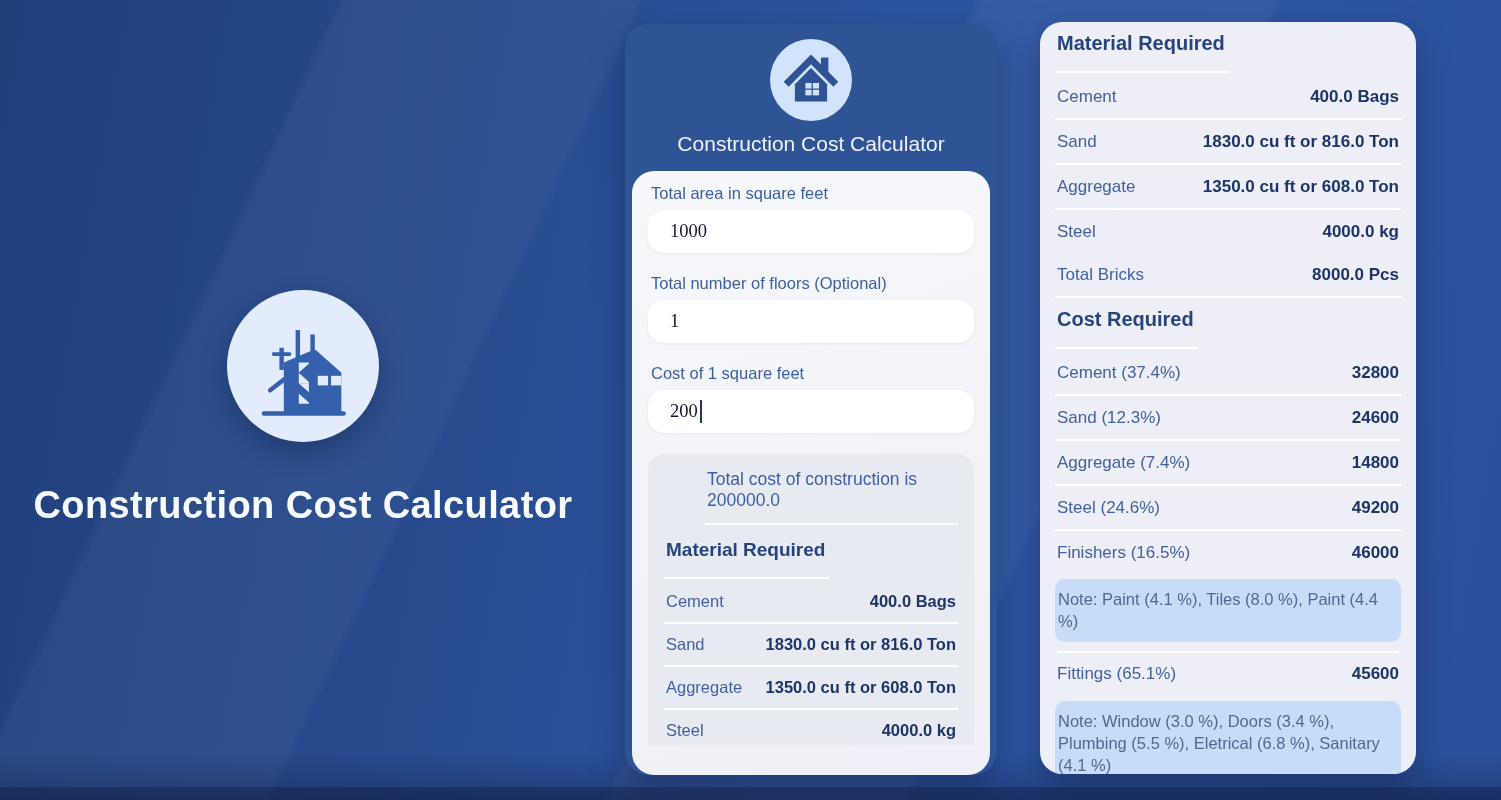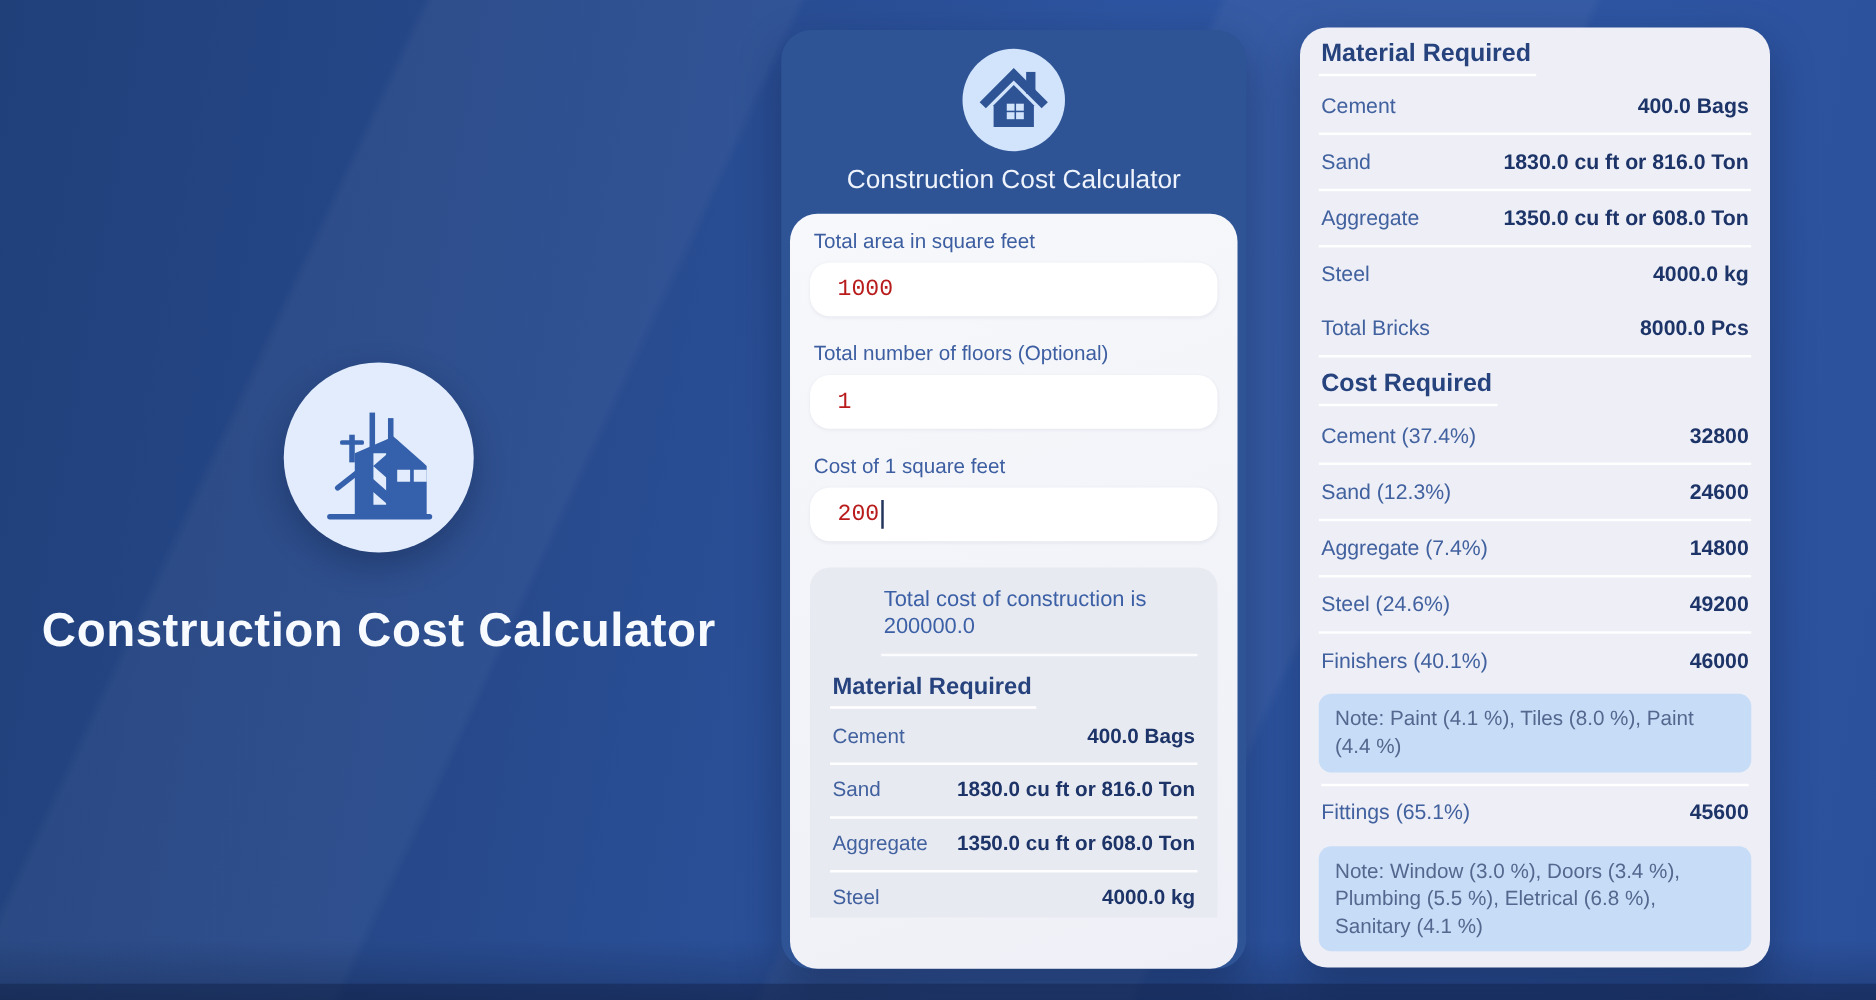--- a/index.html
+++ b/index.html
@@ -27,53 +27,53 @@
     background:#2e5496; border-radius:24px; box-shadow:0 14px 34px rgba(8,20,50,0.35); }
   .phone-logo { width:82px; height:82px; border-radius:50%; background:#d2e4fb;
     margin:15px auto 0; display:flex; align-items:center; justify-content:center; }
   .phone-title { text-align:center; color:#eef3fc; font-size:21px; font-weight:500; margin-top:11px; }
   .phone-form { position:absolute; left:7px; right:7px; top:147px; bottom:0;
     background:linear-gradient(160deg,#f7f8fb,#eff0f7); border-radius:22px;
     padding:13px 16px 0; overflow:hidden; }
   .field-label { color:#3d5fa2; font-size:16.5px; padding-left:3px; }
   .field-input { margin-top:7px; margin-bottom:21px; height:43px; background:#ffffff;
     border:none; outline:none; width:100%; border-radius:16px; padding:0 22px;
-    font-family:Liberation Mono, monospace; font-size:18.5px; color:#b91c1c; font-weight:500;
+    font-family:Liberation Serif, serif; font-size:18.5px; color:#0f172a; font-weight:500;
     box-shadow:0 1px 3px rgba(30,50,100,0.07); display:flex; align-items:center; }
   input.field-input { display:block; line-height:43px; }
   .caret { display:inline-block; width:2px; height:23px; background:#24365e; margin-left:2px; vertical-align:middle; }
   .calc-btn { display:block; margin:23px auto 0; width:277px; height:41px; border:none;
     border-radius:999px; background:#3a67b1; color:#f2f6fc; font-family:"Liberation Sans", sans-serif;
     font-size:16.5px; letter-spacing:3px; font-weight:500; cursor:pointer;
     box-shadow:0 3px 8px rgba(20,40,90,0.25); }
   .results-card { margin-top:21px; background:#e8eaf1; border-radius:16px 16px 0 0;
     padding:13px 16px 0; min-height:280px; }
 
   .total-line { color:#3c60a6; font-size:17.5px; padding:2px 2px 12px;
     border-bottom:2px solid #fbfcfe;margin-left:41px; }
   .section-heading { display:inline-block; margin-top:14px; color:#26437e; font-size:19px;
-    font-weight:700; padding:0 4px 4px 2px; border-bottom:2px solid #ffffff; }
+    font-weight:700; padding:0 4px 16px 2px; border-bottom:2px solid #ffffff; }
   .rows { margin-top:2px; }
   .row { display:flex; justify-content:space-between; align-items:center;
     padding:11px 2px; border-bottom:2px solid rgba(255,255,255,0.95); }
   .row .lbl { color:#41619f; font-size:16.5px; }
   .row .val { color:#1d3468; font-size:16.5px; font-weight:700; }
   .row.no-divider { border-bottom:none; padding-bottom:5px; }
   .row.tight-top { padding-top:5px; }
 
   
   .panel { position:absolute; left:1040px; top:22px; width:376px; height:752px;
     background:#edeef6; border-radius:22px; box-shadow:0 14px 34px rgba(8,20,50,0.35);
     padding:6px 15px 0; overflow:hidden; }
   .panel .section-heading { margin-top:4px; font-size:20px; }
   .panel .heading2 { margin-top:10px; }
   .panel .row { padding:11.5px 2px; }
   .panel .row .lbl { font-size:17px; }
   .panel .row .val { font-size:17px; }
-  .note-box { background:#c7dcf6; border-radius:10px; padding:9px 13px; color:#54688f;
+  .note-box { background:#c7dcf6; border-radius:10px; padding:9px 3px; color:#54688f;
     font-size:16.5px; line-height:1.35; margin:5px 0 9px; }
   .divider { height:2px; background:#ffffff; margin:0 2px; }
 </style>
 </head>
 <body>
 
 <div class="stage">
 
   <div class="hero">
     <div class="hero-badge">
@@ -211,21 +211,21 @@
       </div>
       <div class="row">
         <span class="lbl">Aggregate (7.4%)</span>
         <span class="val">14800</span>
       </div>
       <div class="row">
         <span class="lbl">Steel (24.6%)</span>
         <span class="val">49200</span>
       </div>
       <div class="row no-divider">
-        <span class="lbl">Finishers (40.1%)</span>
+        <span class="lbl">Finishers (16.5%)</span>
         <span class="val">46000</span>
       </div>
 
       <div class="note-box">Note: Paint (4.1 %), Tiles (8.0 %), Paint (4.4 %)</div>
       <div class="divider"></div>
 
       <div class="row no-divider">
         <span class="lbl">Fittings (65.1%)</span>
         <span class="val">45600</span>
       </div>

